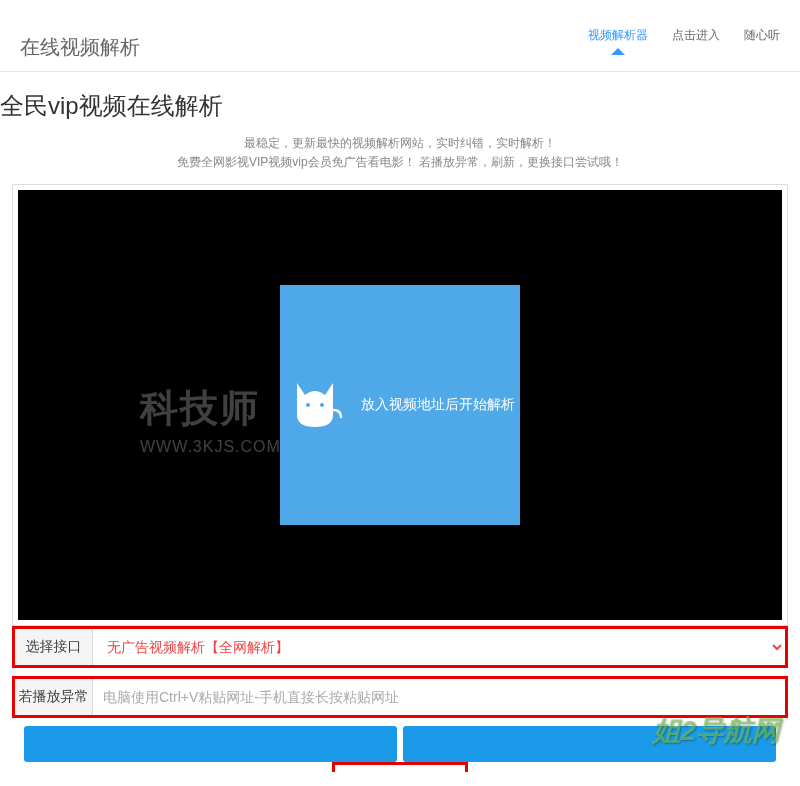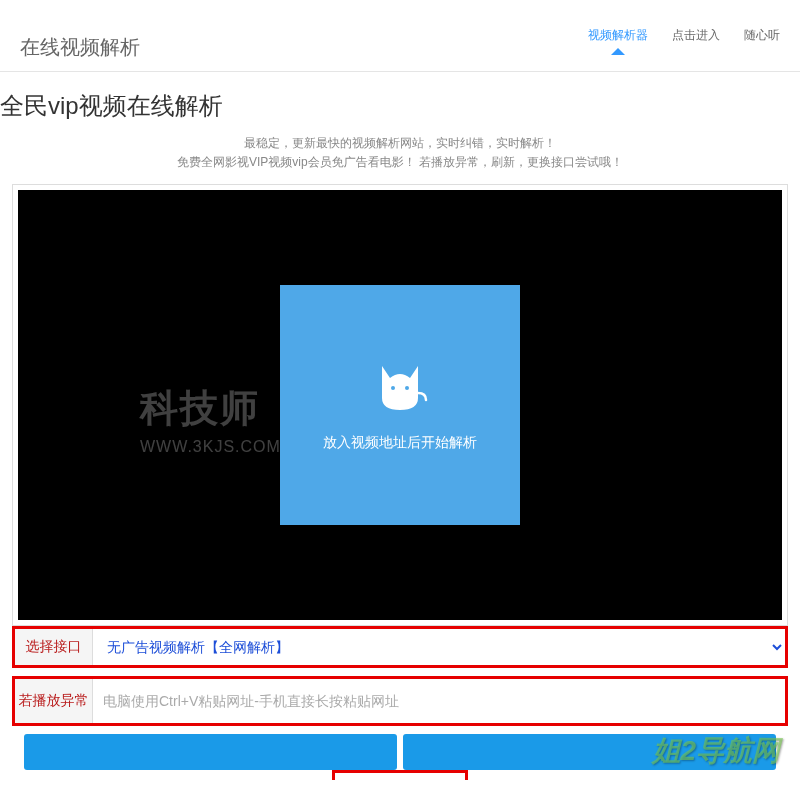--- a/index.html
+++ b/index.html
@@ -44,21 +44,20 @@
       display: flex;
       align-items: center;
       justify-content: center;
       position: relative;
     }
     .player-box {
       width: 240px;
       height: 240px;
       background: #4fa8e8;
       display: flex;
-      flex-direction: column;
       align-items: center;
       justify-content: center;
       gap: 16px;
     }
     .cat-icon { width: 60px; height: 60px; }
     .player-text { color: #fff; font-size: 14px; }
     
     .watermark {
       position: absolute;
       left: 110px;
@@ -74,40 +73,40 @@
     .ad-text { text-align: center; color: #e60000; font-size: 12px; margin: 14px 0 10px; }
     
     .form-row {
       display: flex;
       margin: 0 12px 8px;
       border: 3px solid #e60000;
     }
     .form-label {
       width: 78px;
       background: #f5f5f5;
-      color: #b91c1c;
+      color: #404040;
       font-size: 14px;
       display: flex;
       align-items: center;
       justify-content: center;
       border-right: 1px solid #ddd;
     }
     .form-select {
       flex: 1;
       height: 36px;
       border: none;
       padding: 0 10px;
       font-size: 14px;
-      color: #1d4ed8;
+      color: #ef4444;
       background: #fff;
       outline: none;
     }
     .form-input {
       flex: 1;
-      height: 44px;
+      height: 36px;
       border: none;
       padding: 0 10px;
       font-size: 14px;
       color: #555;
       outline: none;
     }
     .form-input::placeholder { color: #aaa; }
     
     .button-row { display: flex; gap: 6px; margin: 0 12px; }
     .action-btn {
@@ -142,21 +141,21 @@
       align-items: center;
       justify-content: flex-start;
       padding-left: 8px;
     }
     .btn-highlight .inner-btn:first-child { border-bottom: 3px solid #e60000; }
     .button-container { position: relative; margin: 0 12px; }
     
     .bottom-watermark {
       position: absolute;
       right: 20px;
-      bottom: 10px;
+      bottom: 22px;
       color: rgba(120, 200, 80, 0.6);
       font-size: 28px;
       font-weight: bold;
       font-style: italic;
       pointer-events: none;
       text-shadow: 1px 1px 2px rgba(0,0,0,0.3);
     }
     .page-wrap { position: relative; padding-bottom: 10px; }
   </style>
 </head>

